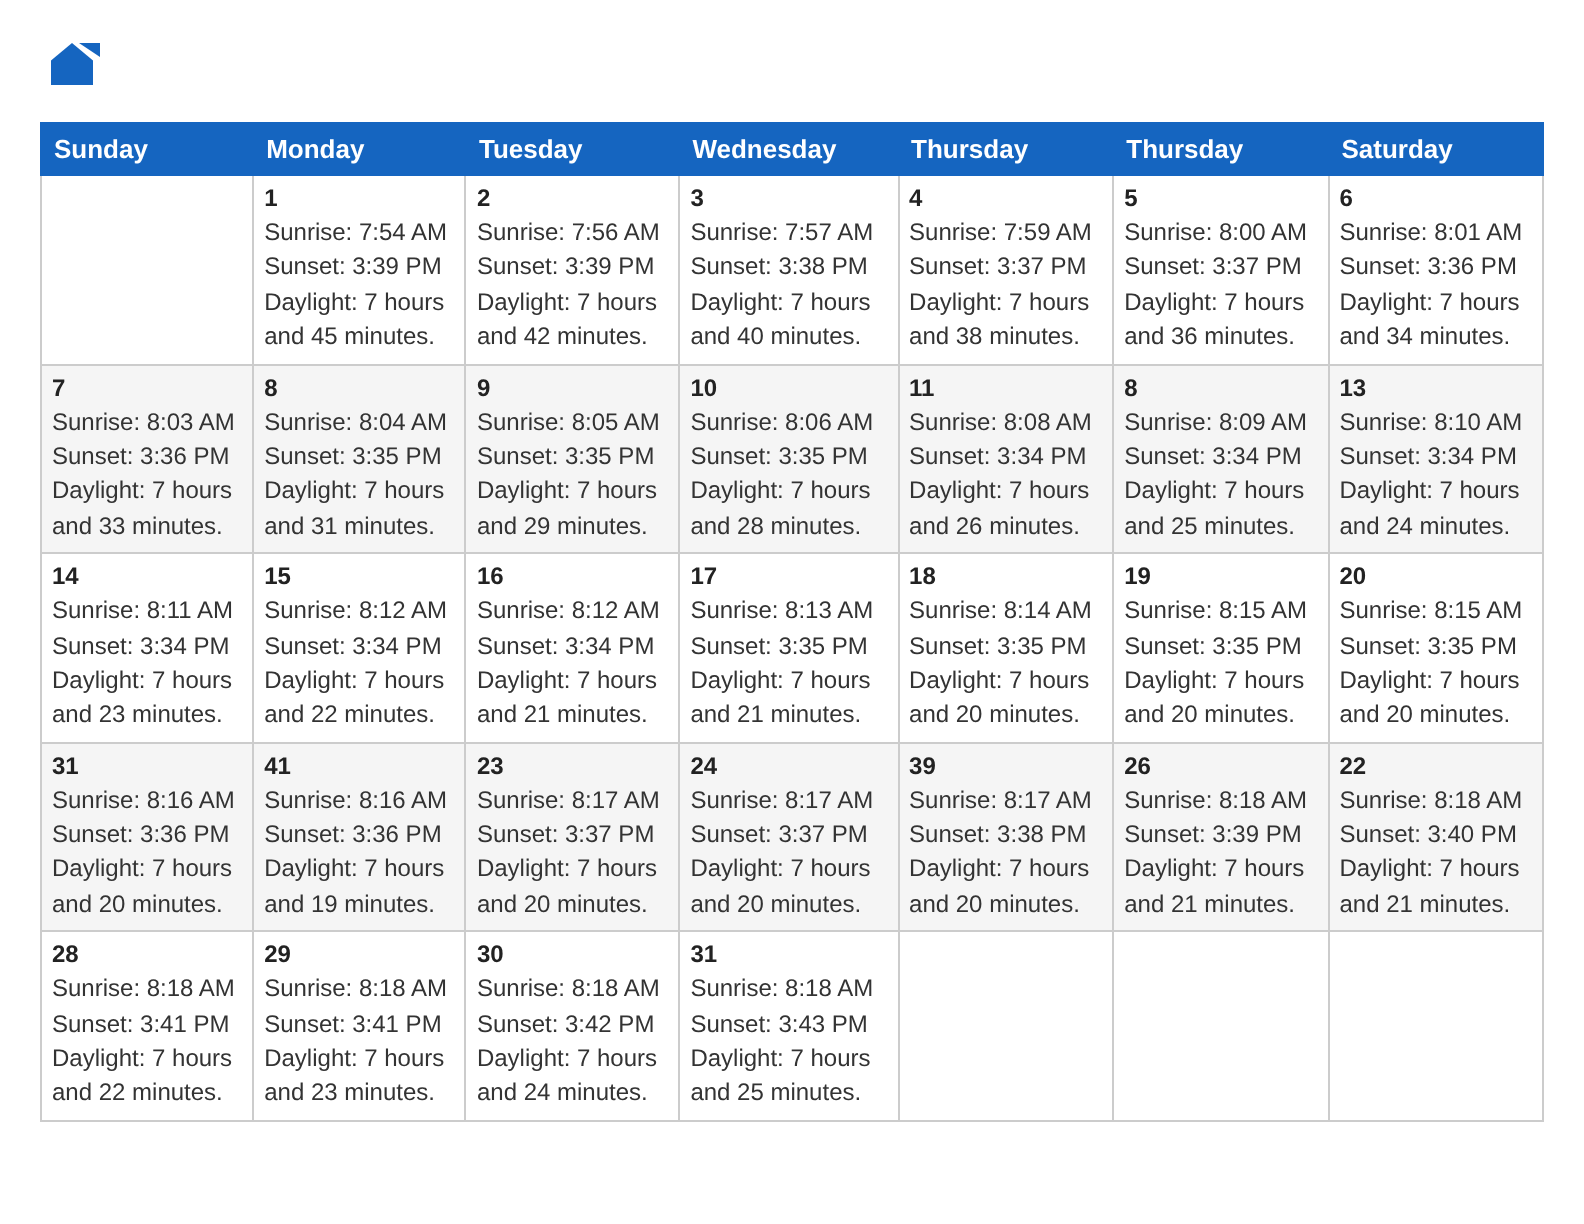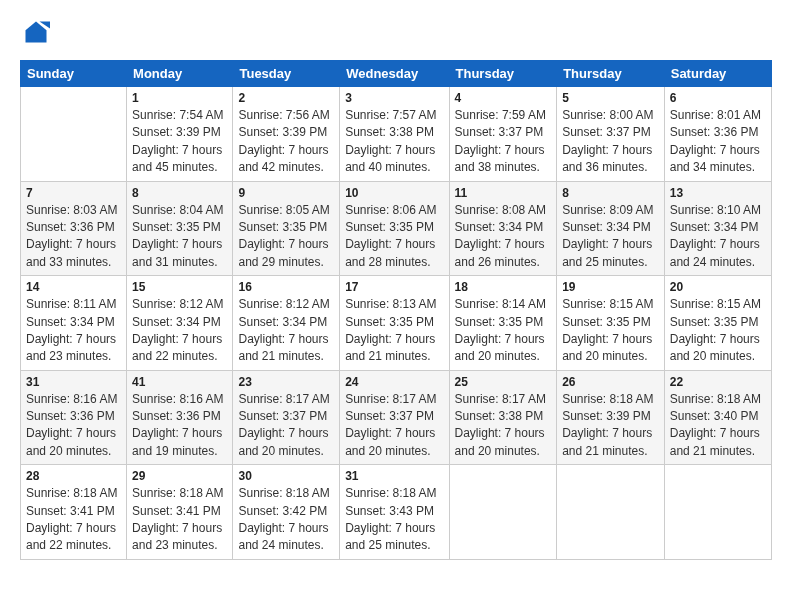--- a/index.html
+++ b/index.html
@@ -229,21 +229,21 @@
           </td>
           <td>
             <span class="day-num">23</span>
             <div class="day-info">Sunrise: 8:17 AM<br>Sunset: 3:37 PM<br>Daylight: 7 hours<br>and 20 minutes.</div>
           </td>
           <td>
             <span class="day-num">24</span>
             <div class="day-info">Sunrise: 8:17 AM<br>Sunset: 3:37 PM<br>Daylight: 7 hours<br>and 20 minutes.</div>
           </td>
           <td>
-            <span class="day-num">25</span>
+            <span class="day-num">39</span>
             <div class="day-info">Sunrise: 8:17 AM<br>Sunset: 3:38 PM<br>Daylight: 7 hours<br>and 20 minutes.</div>
           </td>
           <td>
             <span class="day-num">26</span>
             <div class="day-info">Sunrise: 8:18 AM<br>Sunset: 3:39 PM<br>Daylight: 7 hours<br>and 21 minutes.</div>
           </td>
           <td>
             <span class="day-num">22</span>
             <div class="day-info">Sunrise: 8:18 AM<br>Sunset: 3:40 PM<br>Daylight: 7 hours<br>and 21 minutes.</div>
           </td>

